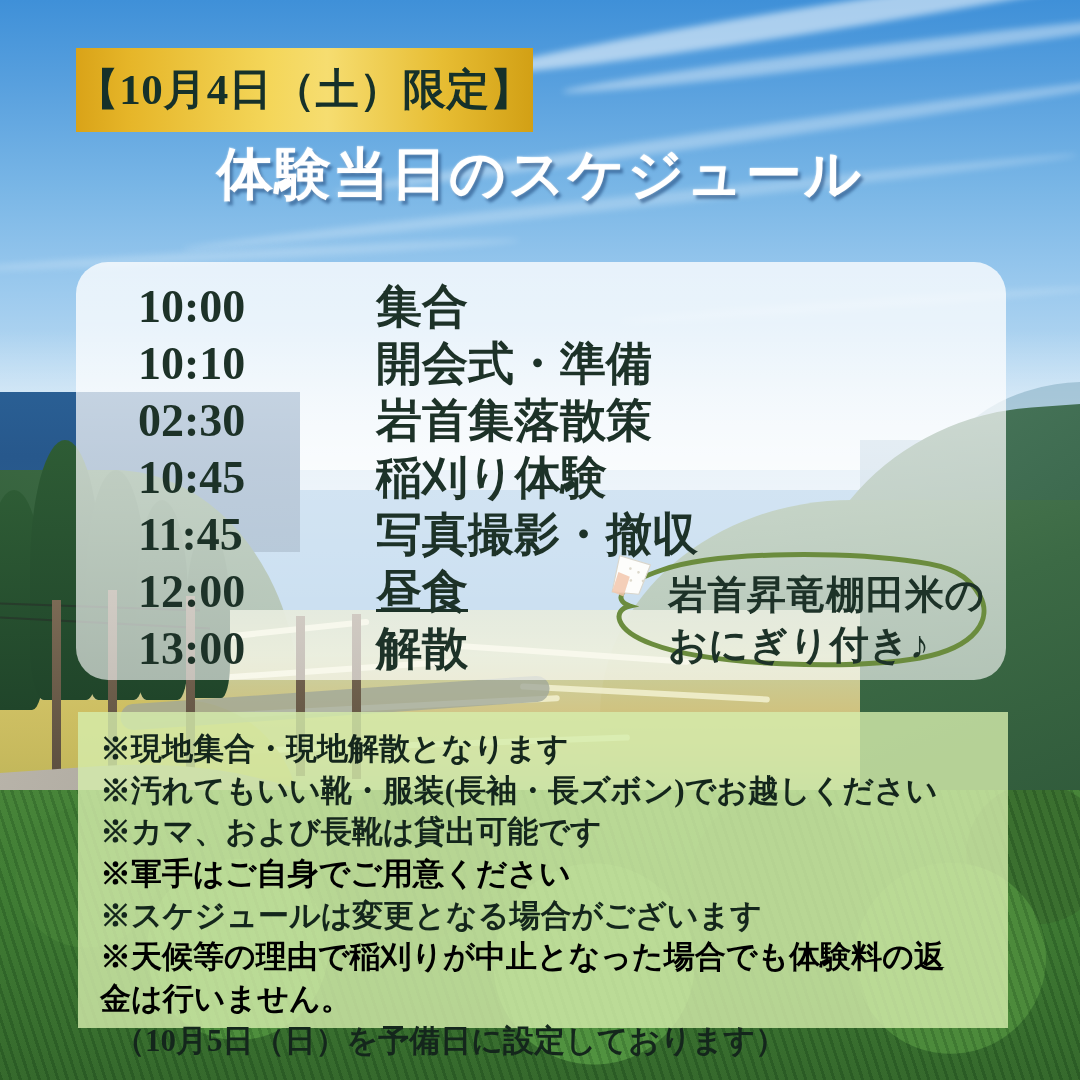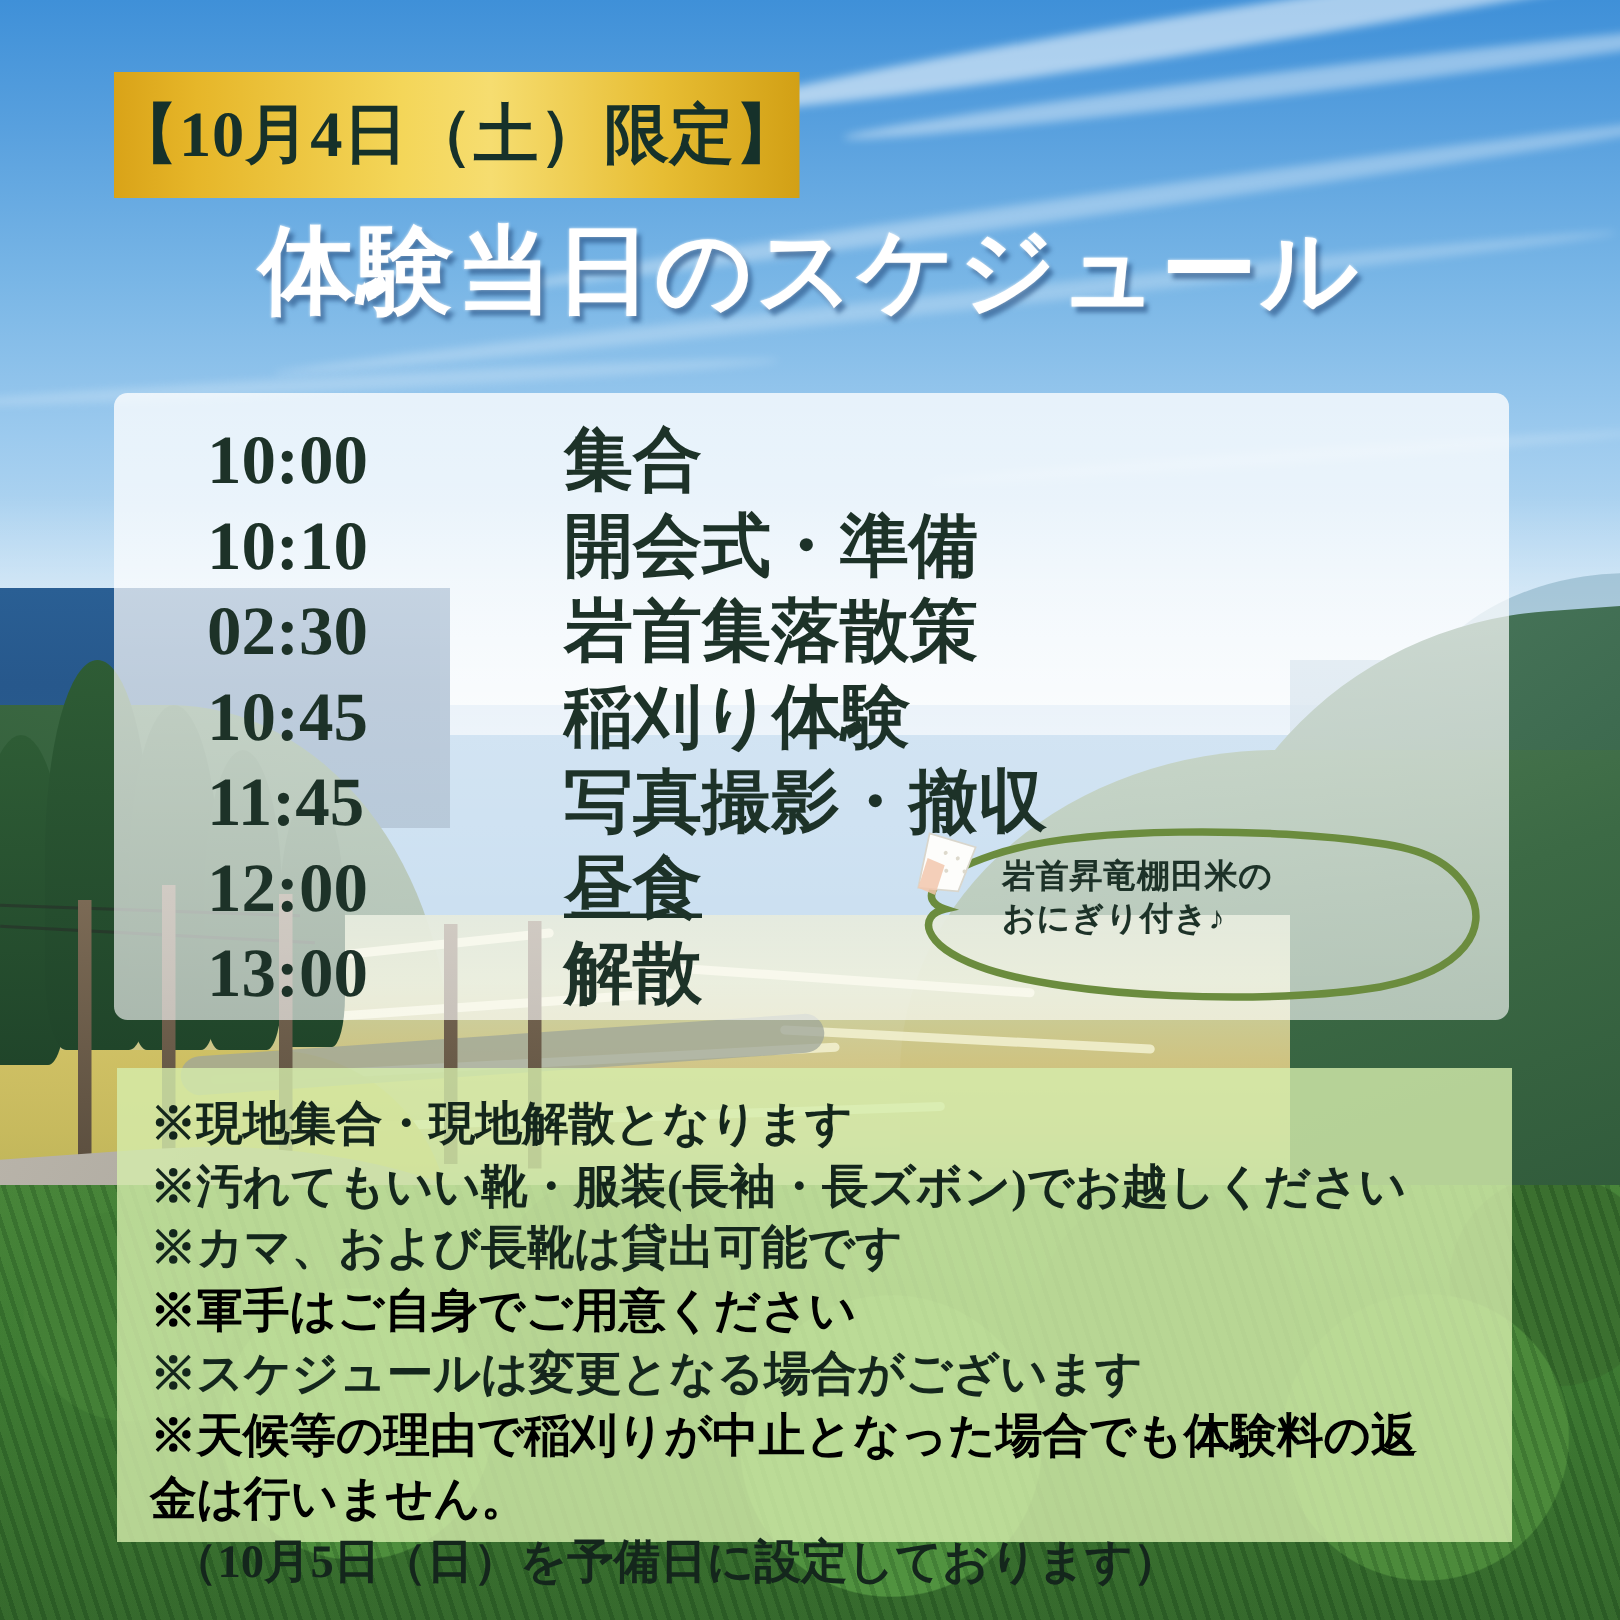--- a/index.html
+++ b/index.html
@@ -113,45 +113,45 @@
     background:linear-gradient(90deg,#d9a318 0%,#e6b629 12%,#f4d659 42%,#f6dd70 55%,#e7bd33 80%,#d2a015 100%);
     display:flex;align-items:center;justify-content:center;
   }
   .badge-text{
     font-size:43px;font-weight:bold;color:#16312a;letter-spacing:.5px;white-space:nowrap;
   }
 
   
   .main-title{
     position:absolute;left:0;top:137px;width:1080px;text-align:center;
-    font-size:64px;font-weight:bold;color:#ffffff;letter-spacing:2px;white-space:nowrap;
+    font-size:56px;font-weight:bold;color:#ffffff;letter-spacing:2px;white-space:nowrap;
     text-shadow:3px 4px 3px rgba(30,70,120,.55), 0 0 2px rgba(255,255,255,.9);
   }
 
   
   .sched-card{
     position:absolute;left:76px;top:262px;width:930px;height:418px;
     background:linear-gradient(180deg,rgba(255,255,255,.78) 0%,rgba(255,255,255,.70) 45%,rgba(255,255,255,.62) 100%);
-    border-radius:9px;
+    border-radius:32px;
   }
   .sched-list{position:absolute;left:0;top:0;width:100%;padding:14px 0 0 0;box-sizing:border-box;}
   .sched-row{display:flex;align-items:baseline;height:57px;}
   .sched-time{
     width:300px;padding-left:62px;box-sizing:border-box;
     font-size:46px;font-weight:bold;color:#1d3228;letter-spacing:0px;
   }
   .sched-label{font-size:46px;font-weight:bold;color:#1d3228;}
   .sched-label.underline{text-decoration:underline;text-underline-offset:2px;text-decoration-thickness:3px;}
 
   
   .callout{position:absolute;left:600px;top:548px;width:400px;height:124px;}
   .callout svg{position:absolute;left:0;top:0;}
   .callout-text{
     position:absolute;left:68px;top:22px;width:320px;
-    font-size:22px;font-weight:bold;color:#1d3228;line-height:1.28;letter-spacing:.5px;
+    font-size:39px;font-weight:bold;color:#1d3228;line-height:1.28;letter-spacing:.5px;
   }
   
   .onigiri{position:absolute;left:292px;top:-22px;width:58px;height:52px;transform:rotate(-16deg);}
 
   
   .notes{
     position:absolute;left:78px;top:712px;width:930px;height:316px;
     background:rgba(214,238,172,.80);
     padding:16px 0 16px 22px;box-sizing:border-box;
   }

